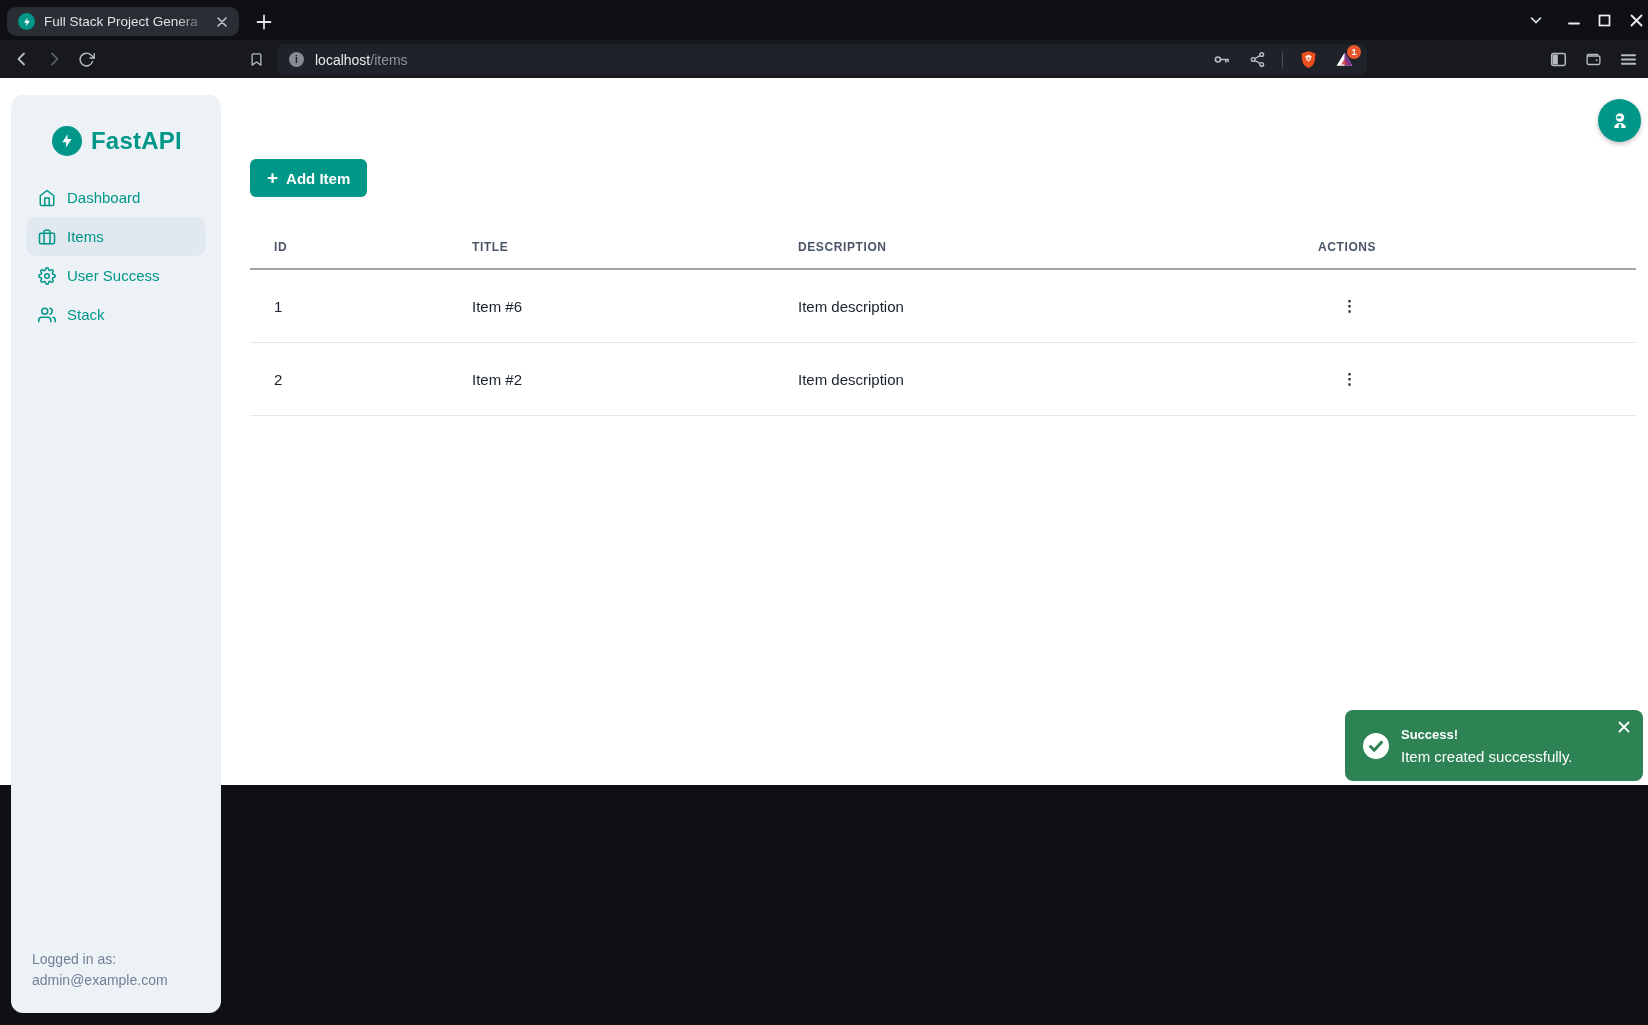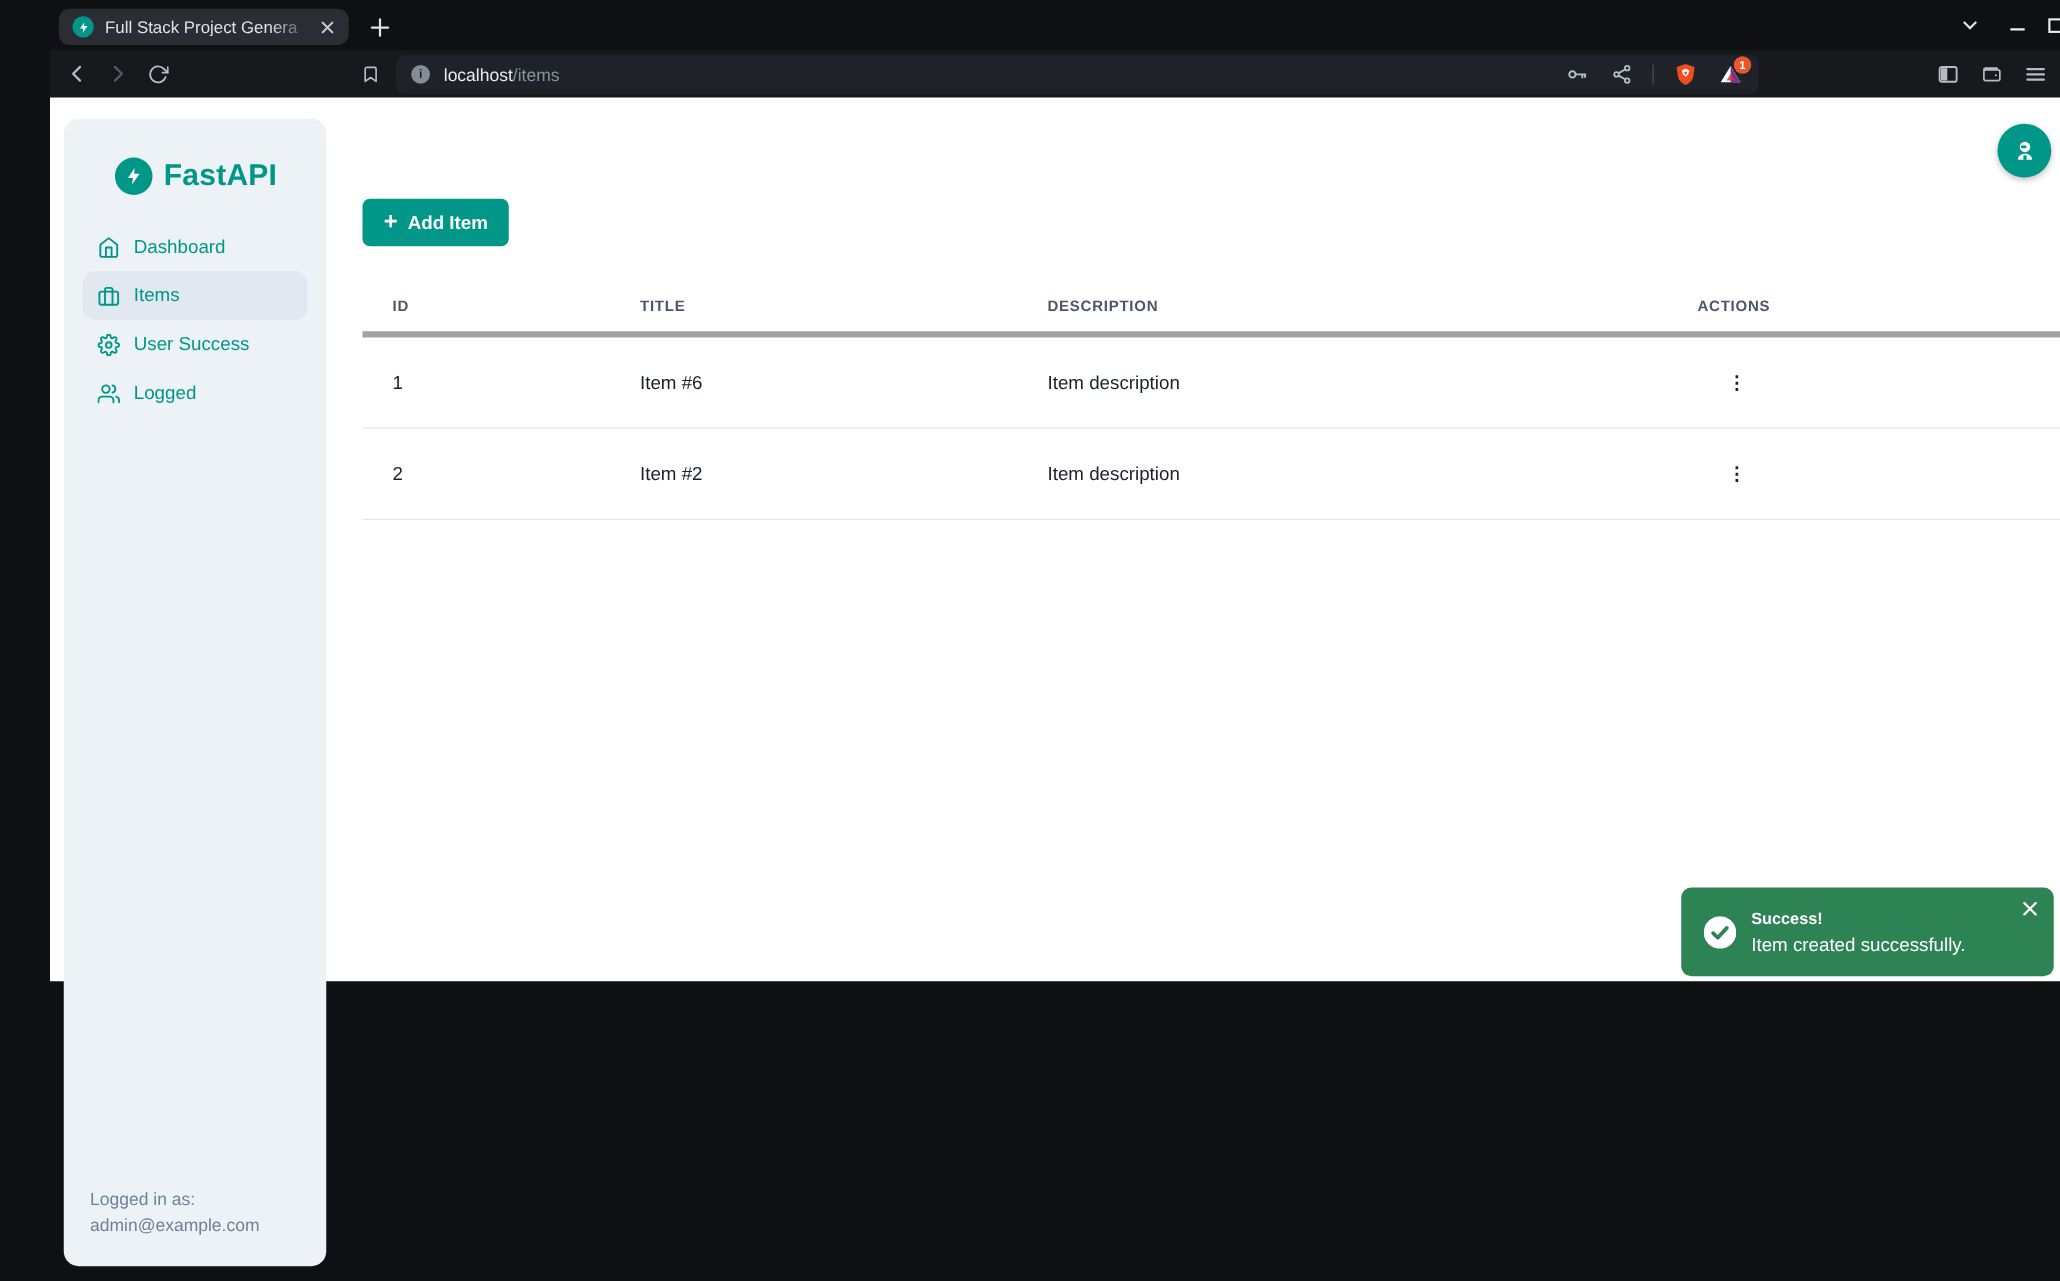--- a/index.html
+++ b/index.html
@@ -1,18 +1,18 @@
 <!DOCTYPE html>
 <html style="--accent: #009688; --toast: #2E8355; --sidebar-bg: #EDF2F7; --active-bg: #E2E8F0;"><head>
 <meta charset="utf-8">
 <style>
   * { margin:0; padding:0; box-sizing:border-box; }
   html,body { width:1648px; height:1025px; overflow:hidden;
     font-family:"Liberation Sans", sans-serif; background:#0e1013; }
-  .window { position:relative; width:1648px; height:1025px;padding-left:40px; }
+  .window { position:relative; width:1648px; height:1025px; }
 
   
   .tabbar { position:relative; height:40px; background:#0e1013; }
   .tab { position:absolute; left:7px; top:7px; width:232px; height:29px;
     background:#2a2d33; border-radius:9px; display:flex; align-items:center;
     padding:0 8px 0 11px; cursor:pointer; }
   .favicon { width:17px; height:17px; border-radius:50%;
     background:var(--accent,#009688); display:flex; align-items:center;
     justify-content:center; flex:0 0 auto; }
   .tab-title { margin-left:9px; font-size:13.5px; color:#dfe2e6; white-space:nowrap;
@@ -73,21 +73,21 @@
   .main { flex:1; padding:48px 0 0 29px; }
   .page-title { font-size:30px; font-weight:800; color:#1A202C; letter-spacing:0.2px; }
   .add-btn { margin-top:33px; height:38px; background:var(--accent,#009688);
     color:#fff; border:none; border-radius:6px; font-family:inherit; font-size:15px;
     font-weight:bold; padding:0 17px; display:flex; align-items:center; gap:8px;
     cursor:pointer; }
   .add-btn .plus { font-size:19px; font-weight:bold; line-height:1; margin-top:-1px; }
 
   .table { margin-top:28px; width:1386px; }
   .trow { display:grid; grid-template-columns:198px 326px 520px 1fr; align-items:center; }
-  .thead { height:45px; border-bottom:5px solid #a3a3a3; }
+  .thead { height:45px; border-bottom:2px solid #a3a3a3; }
   .thead > div { font-size:12px; font-weight:bold; letter-spacing:0.05em;
     color:#4A5568; padding:0 24px; }
   .tbody-row { height:73px; border-bottom:1px solid #E2E8F0; }
   .tbody-row > div { font-size:15px; color:#1A202C; padding:0 24px; }
   .kebab { font-size:19px; font-weight:bold; color:#2D3748; cursor:pointer;
     width:34px; text-align:center; padding:0 !important; margin-left:38px;
     letter-spacing:-1px; }
 
   .avatar-btn { position:absolute; top:21px; right:7px; width:43px; height:43px;
     border-radius:50%; background:var(--accent,#009688); border:none; cursor:pointer;
@@ -270,21 +270,21 @@
             </svg>
           <span>User Success</span>
         </div>
         <div class="nav-item">
           <svg width="18" height="18" viewBox="0 0 24 24" fill="none" stroke="#009688" stroke-width="2" stroke-linecap="round" stroke-linejoin="round">
               <path d="M17 21v-2a4 4 0 0 0-4-4H5a4 4 0 0 0-4 4v2"></path>
               <circle cx="9" cy="7" r="4"></circle>
               <path d="M23 21v-2a4 4 0 0 0-3-3.87"></path>
               <path d="M16 3.13a4 4 0 0 1 0 7.75"></path>
             </svg>
-          <span>Logged</span>
+          <span>Stack</span>
         </div>
       </nav>
 
       <div class="side-footer">
         <div>Logged in as:</div>
         <div>admin@example.com</div>
       </div>
     </aside>
 
     <main class="main">

